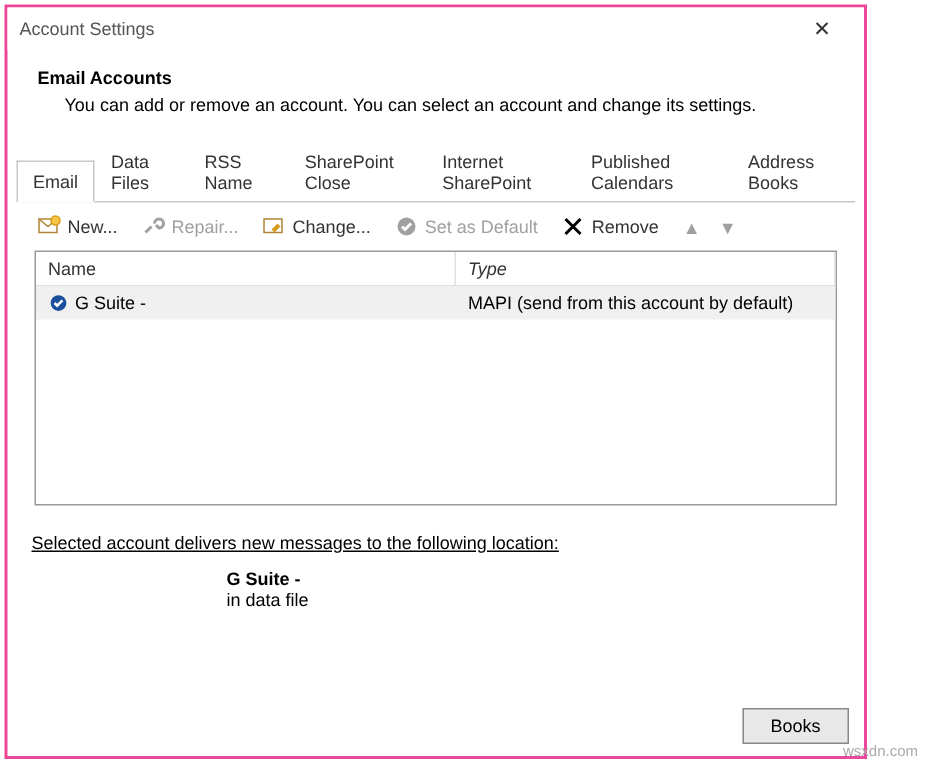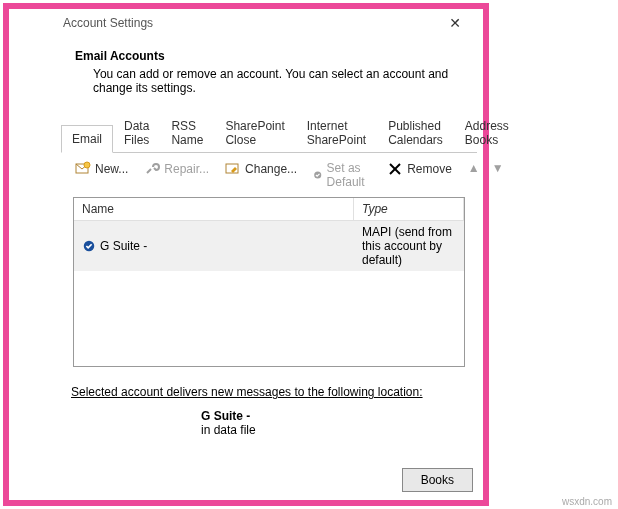--- a/index.html
+++ b/index.html
@@ -8,29 +8,28 @@
       font-family: "Segoe UI", Tahoma, sans-serif;
       font-size: 12px;
       background: #fff;
       color: #000;
       width: 618px;
       height: 509px;
       overflow: hidden;
       position: relative;
     }
     .window {
-      border: 6px solid #ec4899;
-      width: 486px;
+      border: 2px solid #ec4899;
+      width: 575px;
       height: 503px;
       margin: 3px;
       background: #fff;
       position: relative;
       display: flex;
       flex-direction: column;
-      padding-left: 46px;
     }
     .titlebar {
       display: flex;
       align-items: center;
       height: 28px;
       padding: 0 8px;
       background: #fff;
       color: #555;
     }
     .titlebar .title {
@@ -73,21 +72,21 @@
       top: 1px;
       color: #333;
     }
     .tab.active {
       border-color: #c8c8c8;
       background: #fff;
       border-bottom: 1px solid #fff;
     }
     .toolbar {
       display: flex;
-      align-items: flex-start;
+      align-items: flex-end;
       gap: 8px;
       padding: 6px 10px;
     }
     .tb-btn {
       display: flex;
       align-items: center;
       gap: 4px;
       padding: 2px 4px;
       cursor: pointer;
       color: #333;

